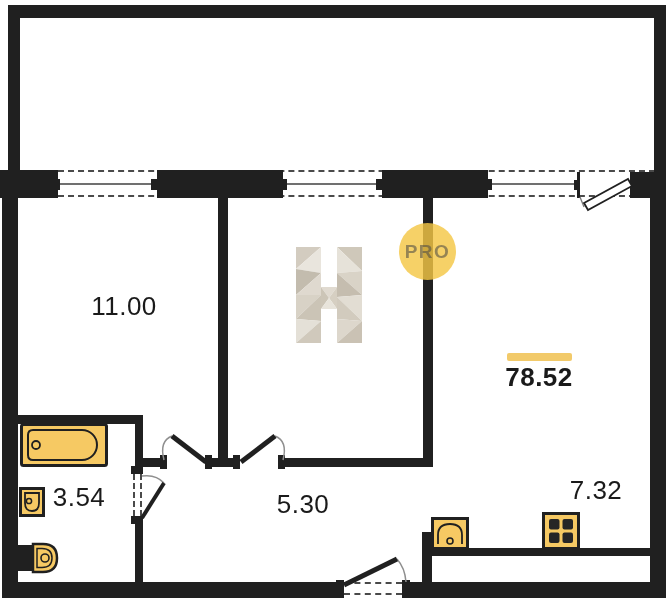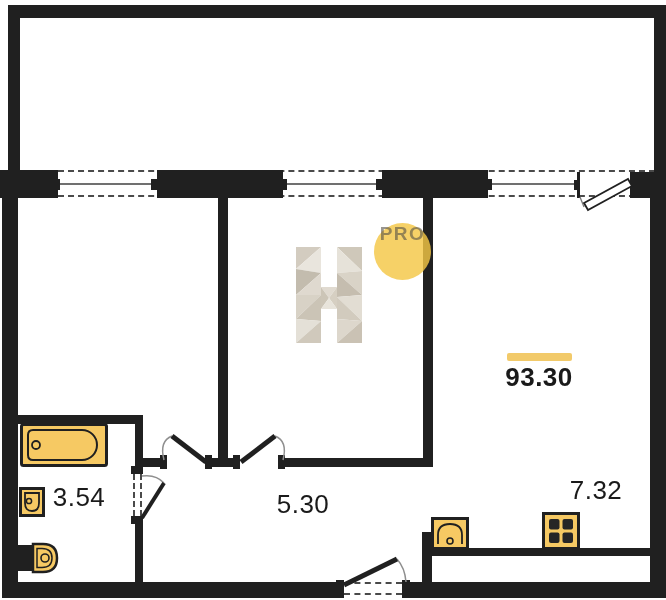--- a/index.html
+++ b/index.html
@@ -9,22 +9,22 @@
   .mark{position:absolute;background:var(--wall,#202020);}
   .dash-h{position:absolute;height:0;border-top:2.5px dashed #4a4a4a;}
   .dash-v{position:absolute;width:0;border-left:2.5px dashed #4a4a4a;}
   .sill{position:absolute;height:2px;background:#707070;}
   .area-label{position:absolute;transform:translateX(-50%);font-size:26px;
         color:var(--label-text,#1a1a1a);letter-spacing:.5px;white-space:nowrap;line-height:1;}
   .total-label{font-weight:bold;}
   .accent-bar{position:absolute;background:var(--accent-bar,#F2CA6A);border-radius:2px;}
   .fixture{position:absolute;line-height:0;}
   .overlay{position:absolute;left:0;top:0;pointer-events:none;}
-  .badge{position:absolute;left:374px;top:223px;width:57px;height:57px;border-radius:50%;
-        background:var(--badge-fill,rgba(244,199,70,0.82));display:flex;
+  .badge{position:absolute;left:399px;top:223px;width:57px;height:57px;border-radius:50%;
+        background:var(--badge-fill,rgba(244,199,70,0.82));display:flex;align-items:center;
         justify-content:center;font-size:19px;letter-spacing:1.5px;
         color:var(--badge-text,rgba(85,80,70,0.6));font-weight:600;}
   .h-mark{position:absolute;left:296px;top:247px;line-height:0;}
 </style>
 </head>
 <body>
 
 <div class="plan">
 
   <div class="dash-h" style="left:58px;top:170px;width:597px;"></div>
@@ -148,19 +148,20 @@
       <polygon points="25,40 41,40 33,51" fill="#E0DAD0"></polygon>
       <polygon points="25,40 33,51 25,62" fill="#CCC5B7"></polygon>
       <polygon points="41,40 41,62 33,51" fill="#D6CFC2"></polygon>
       <polygon points="25,62 33,51 41,62" fill="#E8E4DB"></polygon>
     </svg>
   </div>
   <div class="badge">
     <span>PRO</span>
   </div>
 
+  <div class="area-label" style="left:124px;top:293px;">11.00</div>
   <div class="area-label" style="left:79px;top:484px;">3.54</div>
   <div class="area-label" style="left:303px;top:491px;">5.30</div>
   <div class="area-label" style="left:596px;top:477px;">7.32</div>
   <div class="accent-bar" style="left:507px;top:353px;width:65px;height:8px;"></div>
-  <div class="area-label total-label" style="left:539px;top:364px;">93.30</div>
+  <div class="area-label total-label" style="left:539px;top:364px;">78.52</div>
 
 </div>
 
 </body></html>

